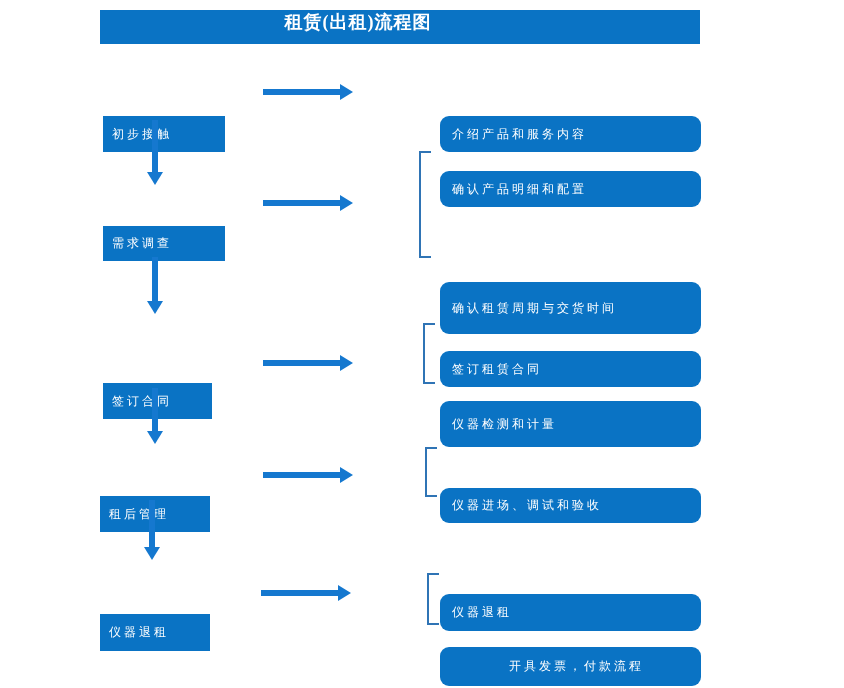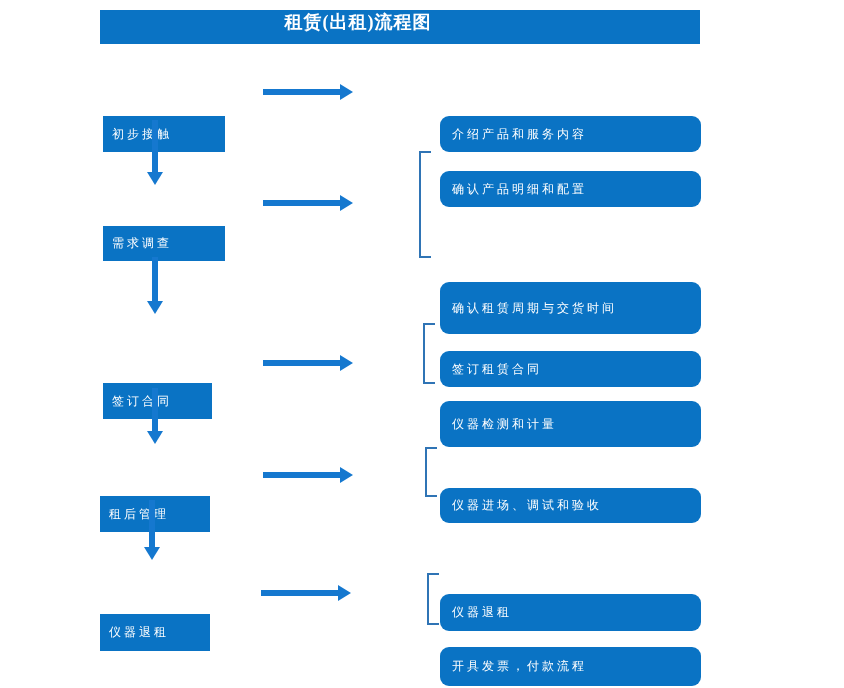--- a/index.html
+++ b/index.html
@@ -128,17 +128,17 @@
   </div>
   <div class="box detail" style="top:362px;height:46px;">
     <span>仪器检测和计量</span>
   </div>
   <div class="box detail" style="top:449px;height:35px;">
     <span>仪器进场、调试和验收</span>
   </div>
   <div class="box detail" style="top:555px;height:37px;">
     <span>仪器退租</span>
   </div>
-  <div class="box detail" style="top:608px;height:39px;">
+  <div class="box detail" style="top:608px;height:39px;justify-content:center;">
     <span>开具发票，付款流程</span>
   </div>
 
 </div>
 
 </body></html>

